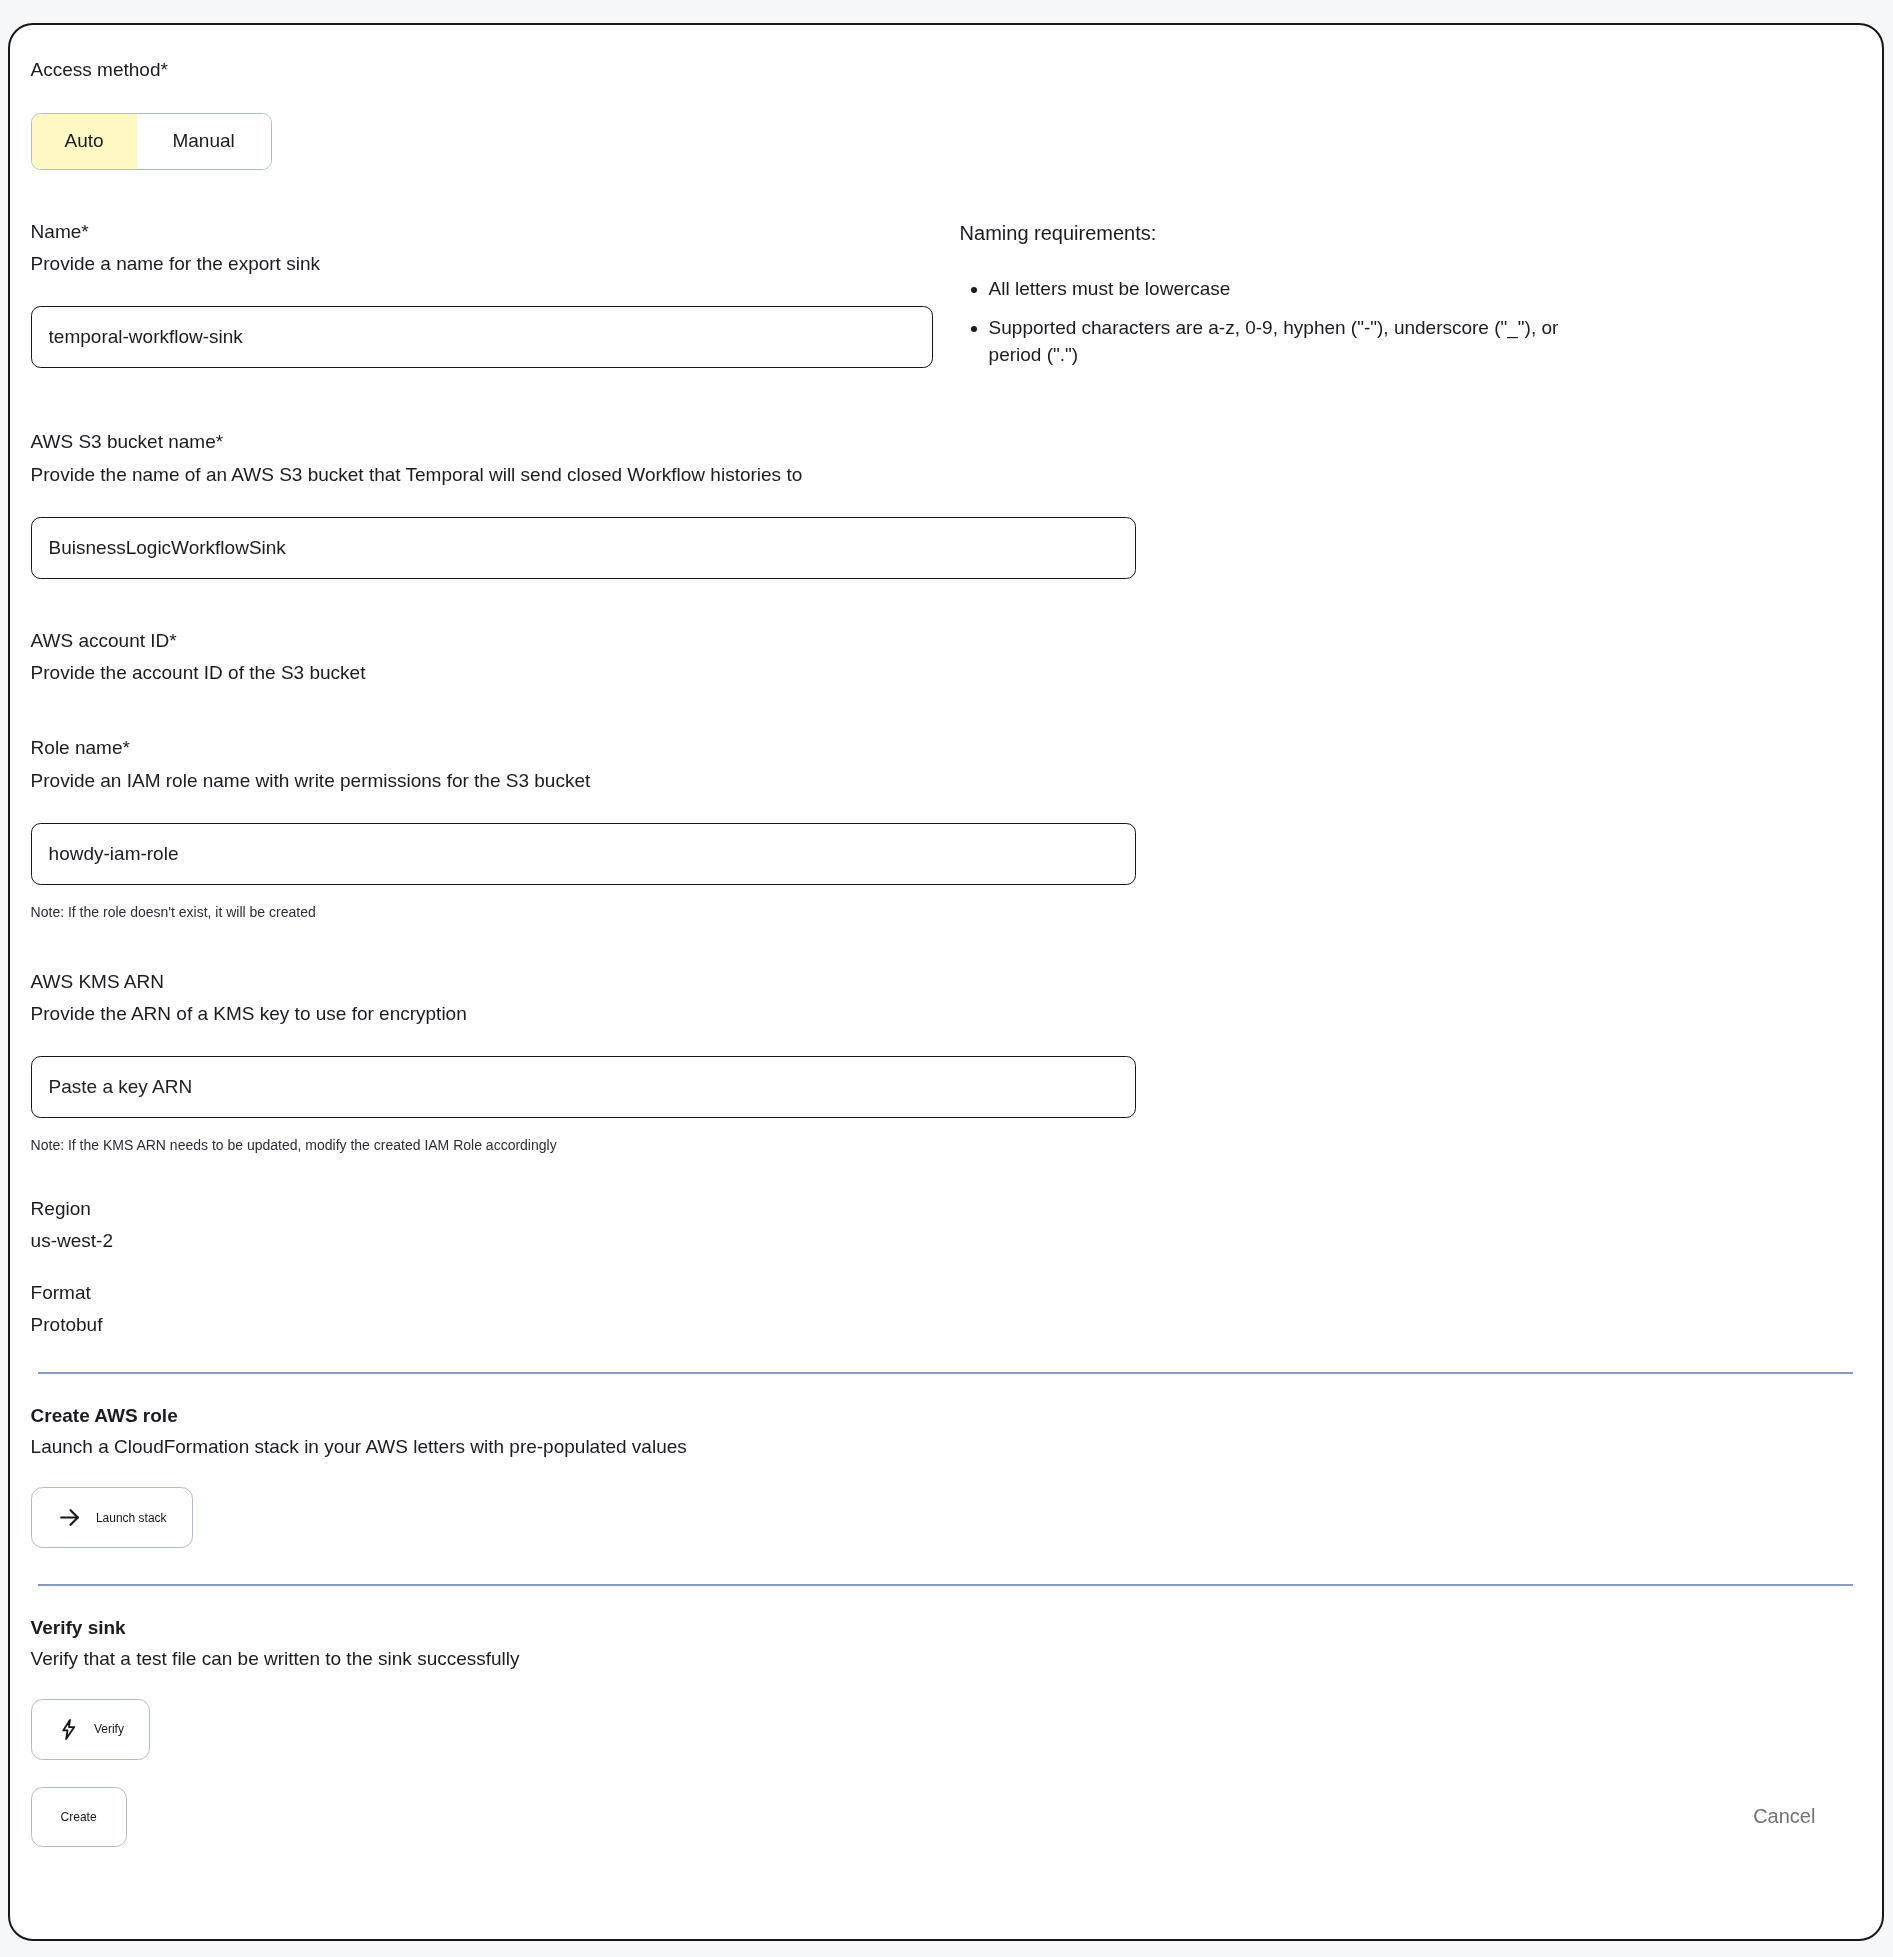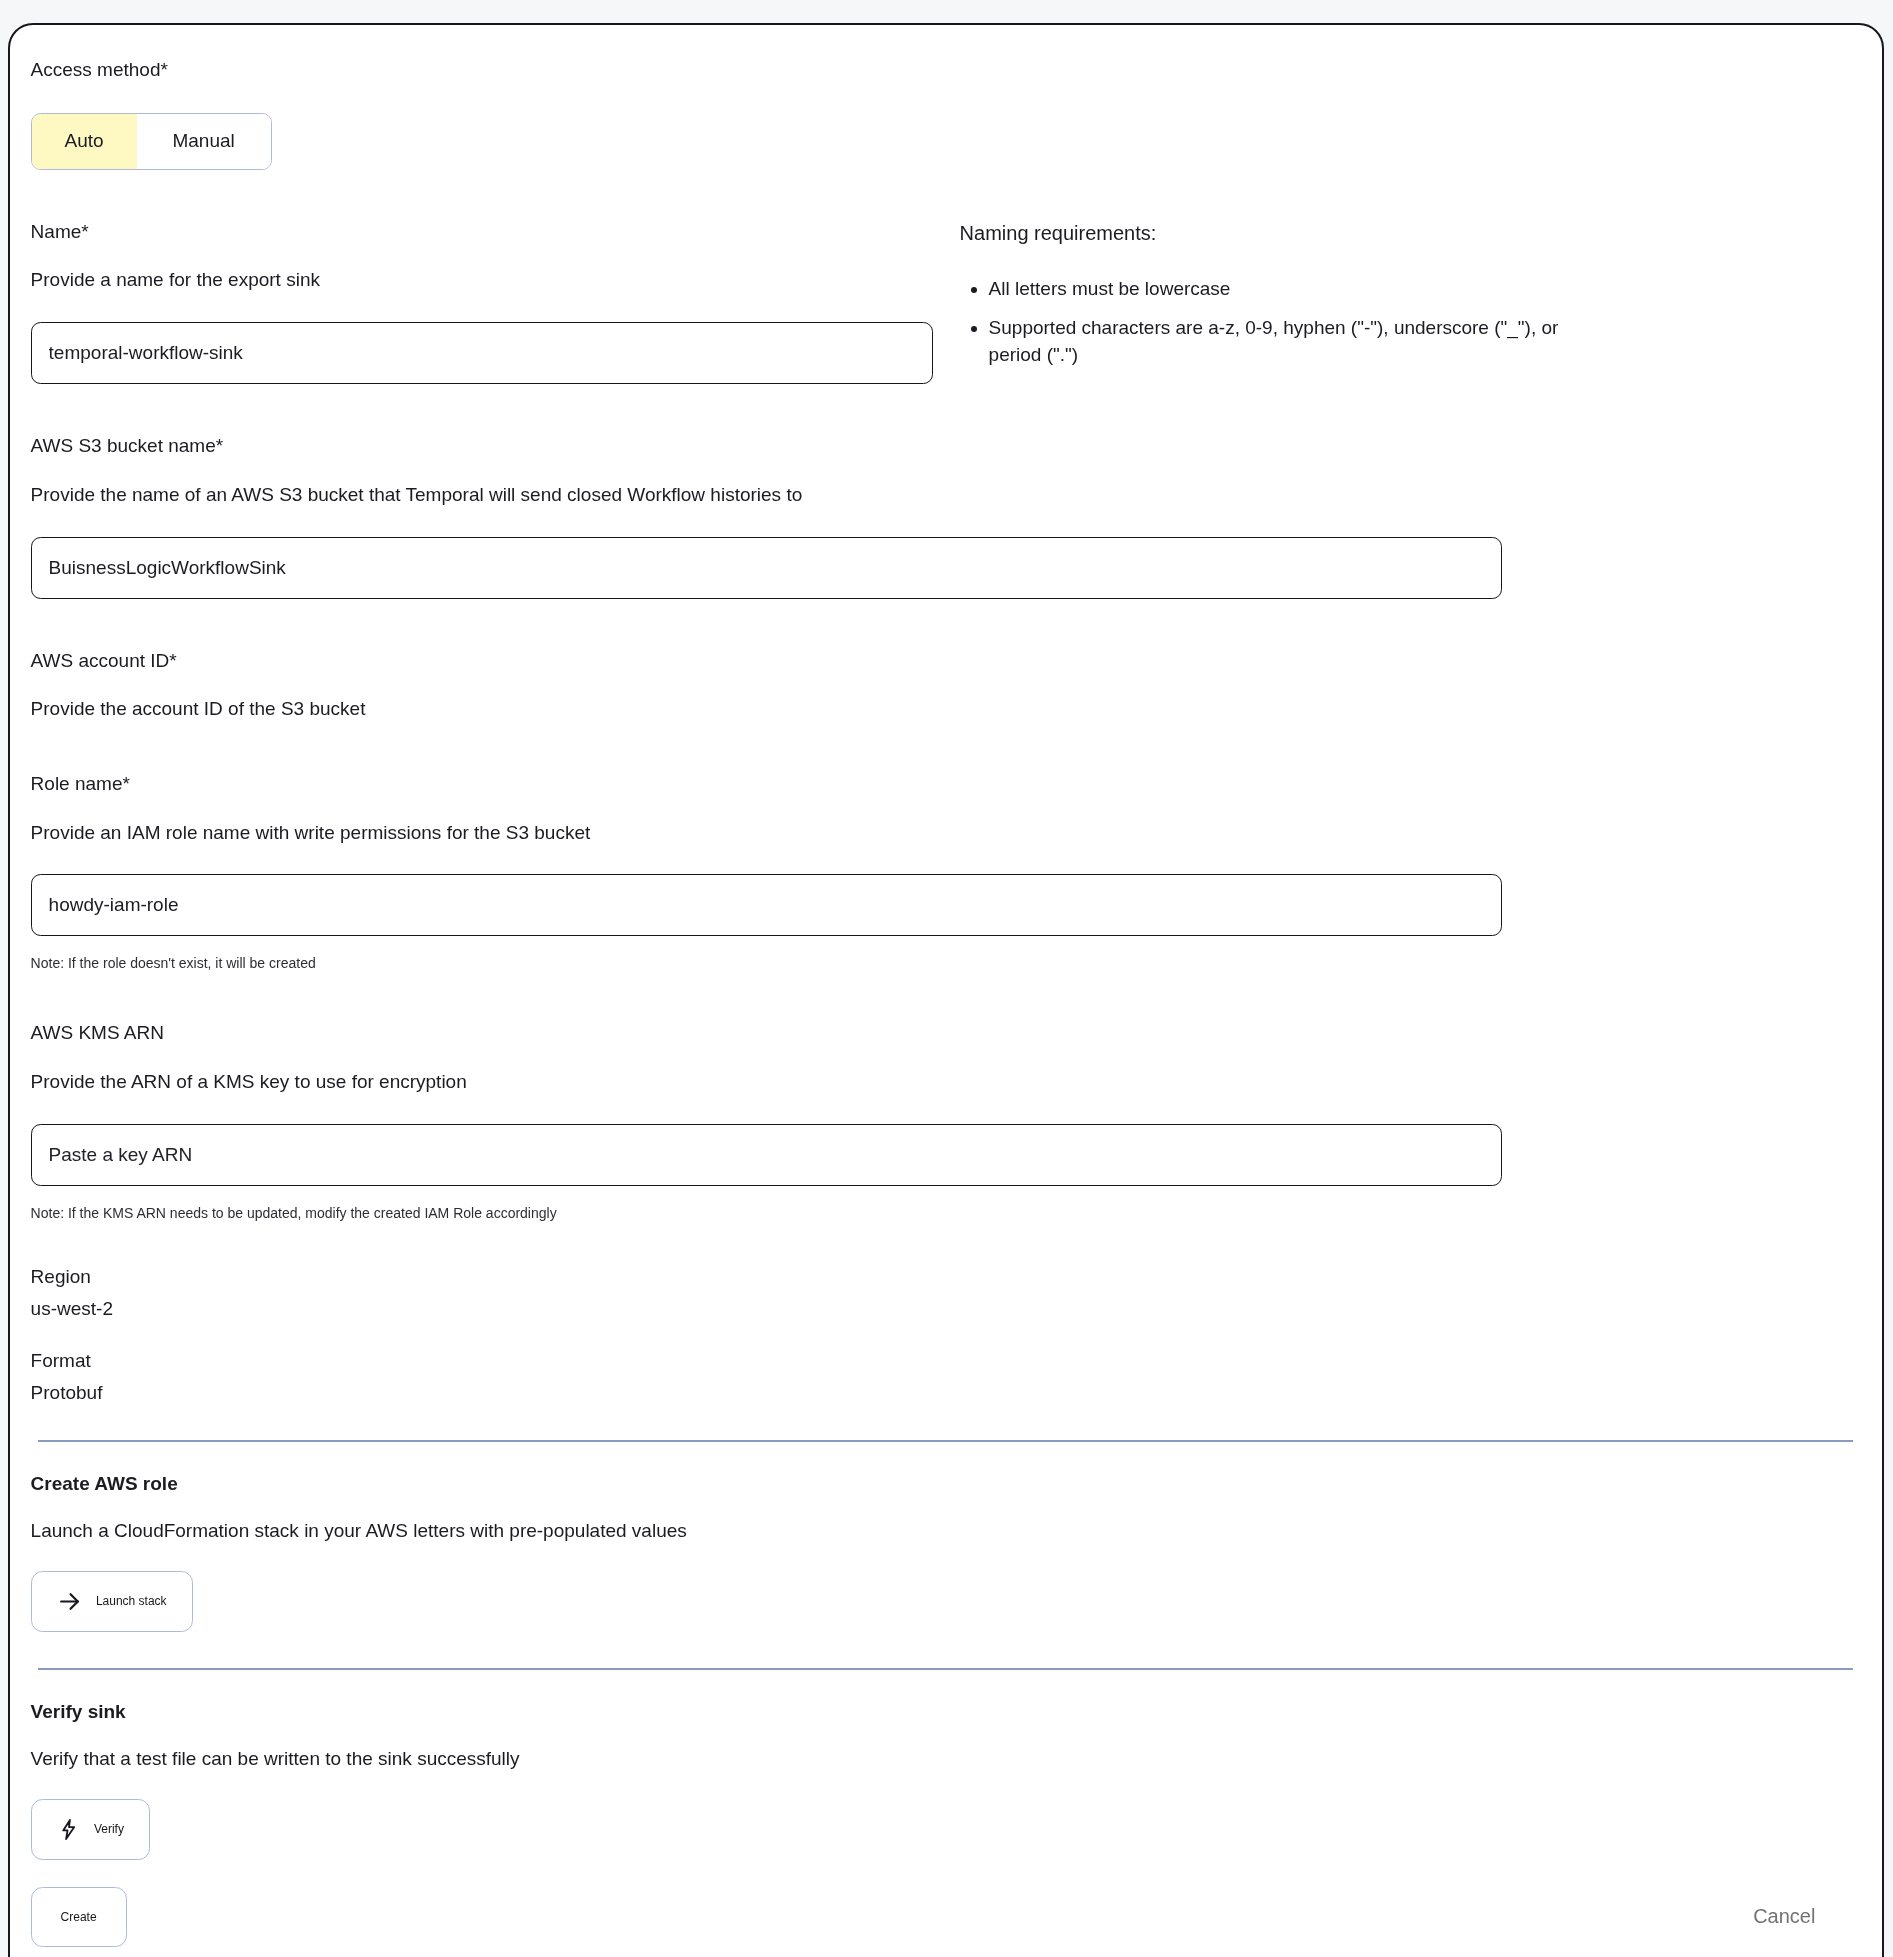--- a/index.html
+++ b/index.html
@@ -12,21 +12,21 @@
 
   .panel {
     background: #ffffff;
     border: 2.9px solid #17171c;
     border-radius: 25px;
     padding: 32.5px 29px 38px 21px;
     min-height: 1918px;
   }
 
   .field-label { font-size: 19px; line-height: 1.3; }
-  .field-desc  { font-size: 19px; line-height: 1.3; margin-top: 24px; }
+  .field-desc  { font-size: 19px; line-height: 1.3; margin-top: 8px; }
   .section-gap { margin-top: 50px; }
 
   
   .toggle {
     display: inline-flex;
     margin-top: 31px;
     border: 1.9px solid #aebbd8;
     border-radius: 9.6px;
     overflow: hidden;
     cursor: pointer;
@@ -39,21 +39,21 @@
   }
   .toggle .seg.selected { background: #fef9c3; }
   .toggle .seg.seg-auto   { width: 105px; }
   .toggle .seg.seg-manual { width: 134px; }
 
   
   .text-input {
     display: block;
     margin-top: 29px;
     height: 62px;
-    width: 1471px;
+    width: 1105px;
     max-width: 100%;
     border: 1.9px solid #16161b;
     border-radius: 9.6px;
     padding: 0 17px;
     font-family: "Liberation Sans", sans-serif;
     font-size: 19px;
     color: #1b1b22;
     background: #ffffff;
     outline: none;
   }

